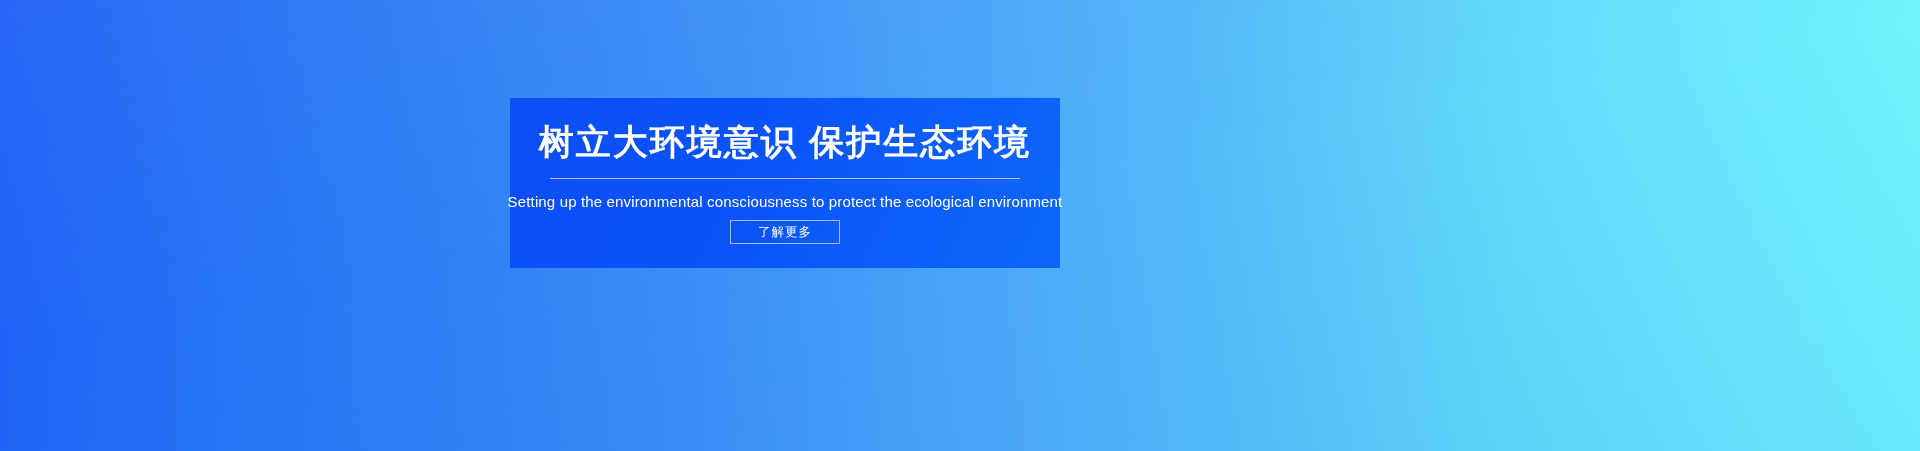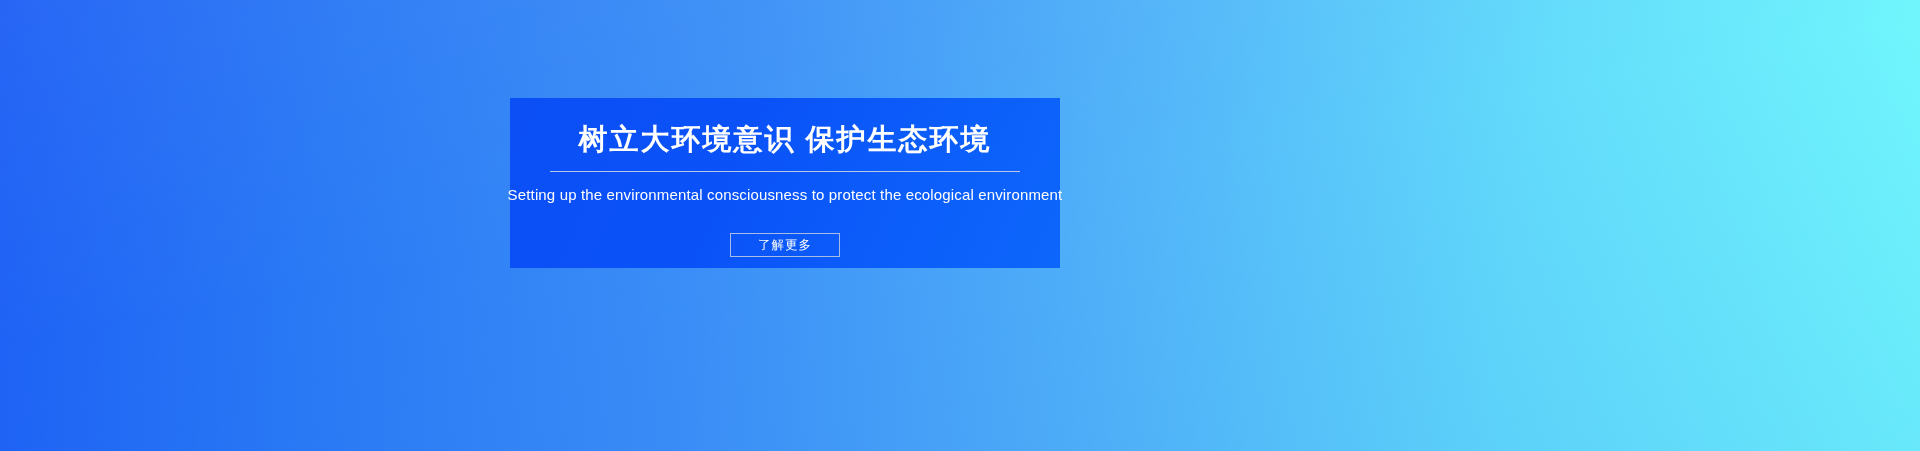--- a/index.html
+++ b/index.html
@@ -55,21 +55,21 @@
     display: flex;
     flex-direction: column;
     align-items: center;
     justify-content: flex-start;
     box-sizing: border-box;
     padding-top: 26px;
   }
 
   .hero-title {
     color: #ffffff;
-    font-size: 29px;
+    font-size: 35px;
     font-weight: bold;
     letter-spacing: 2px;
     line-height: 1.05;
     white-space: nowrap;
     text-align: center;
     margin: 0;
   }
 
   .hero-divider {
     width: 470px;
@@ -85,21 +85,21 @@
     font-size: 15px;
     font-weight: normal;
     letter-spacing: 0.15px;
     white-space: nowrap;
     text-align: center;
     margin: 0;
     padding-top: 14px;
   }
 
   .hero-cta {
-    margin-top: 30px;
+    margin-top: 10px;
     width: 110px;
     height: 24px;
     border: 1px solid #a9bce4;
     background: transparent;
     color: #ffffff;
     font-family: "Liberation Sans", sans-serif;
     font-size: 12.5px;
     letter-spacing: 1px;
     line-height: 22px;
     text-align: center;

